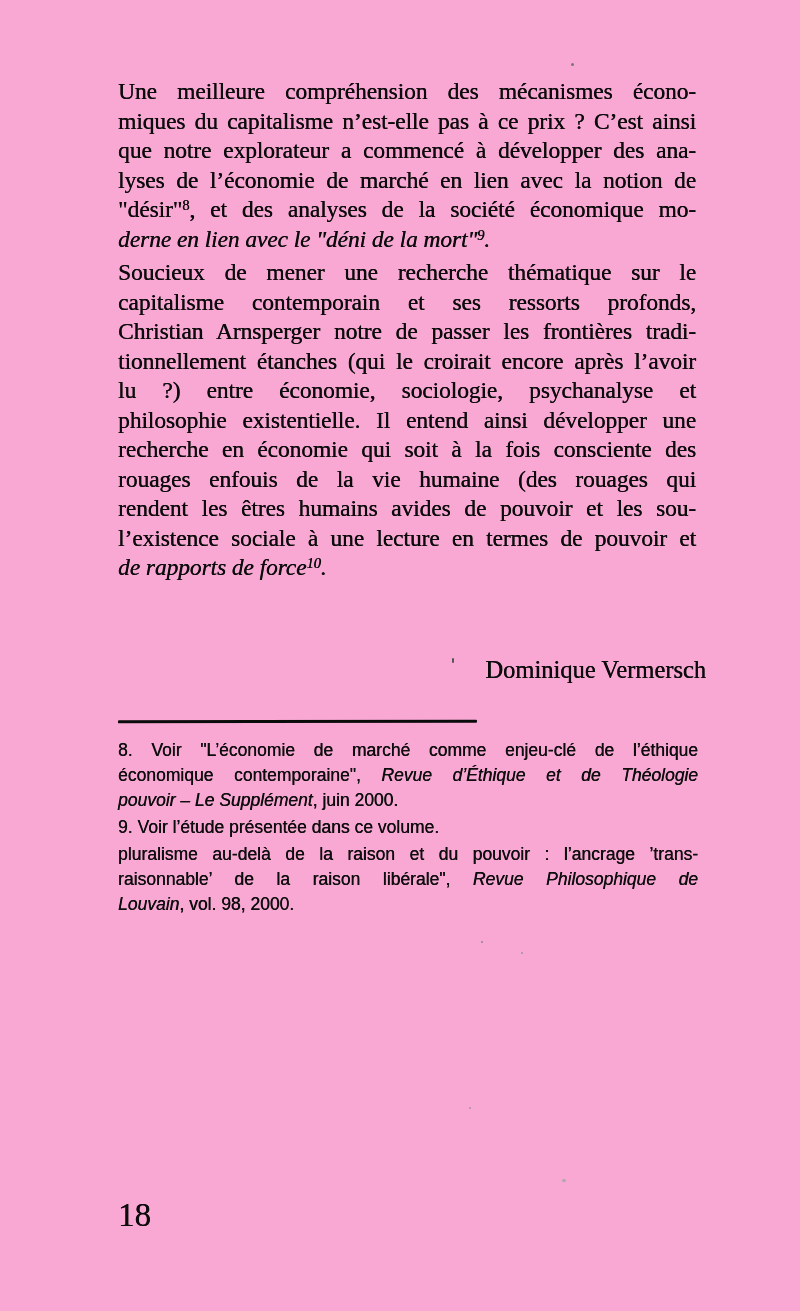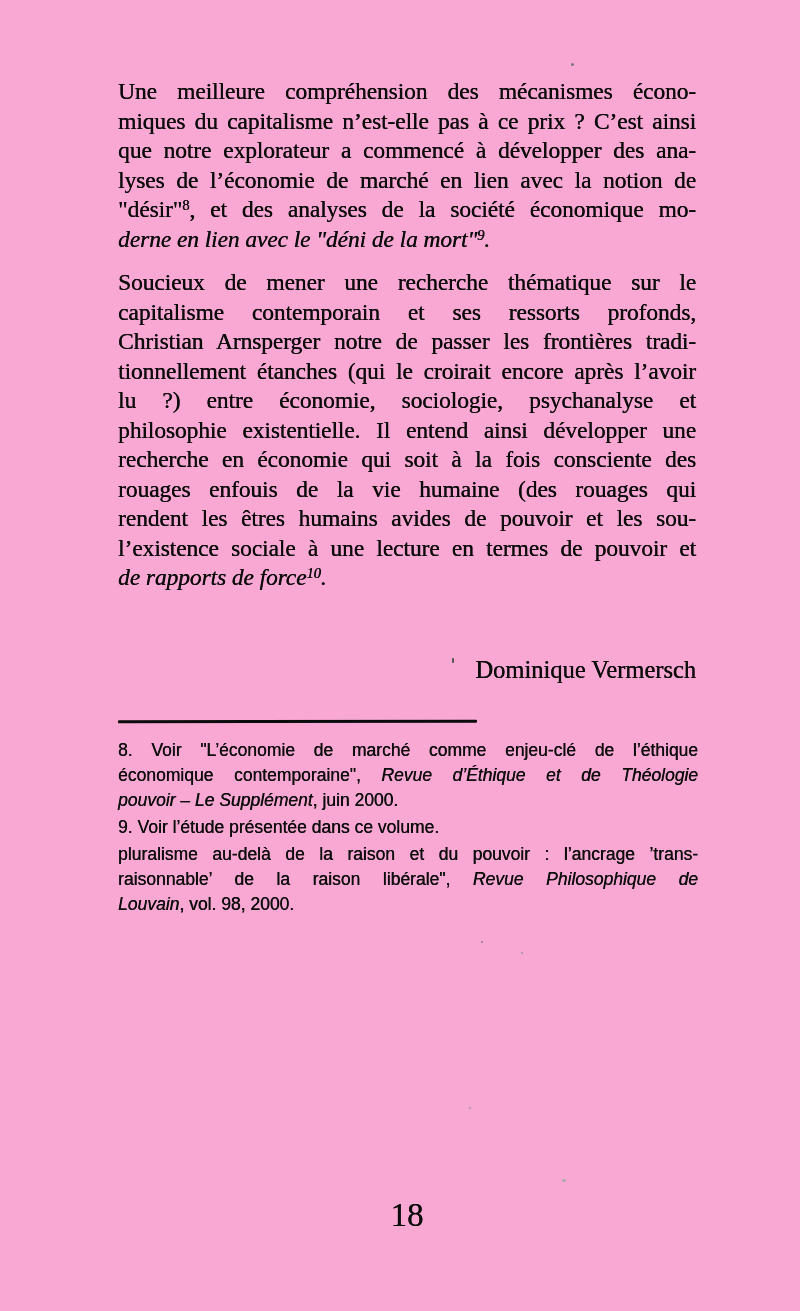--- a/index.html
+++ b/index.html
@@ -15,57 +15,57 @@
     font-size:23.5px; line-height:29.5px;
     letter-spacing:-0.1px;
   }
   .bl { text-align:justify; text-align-last:justify; }
   .bl.last { text-align-last:left;font-style:italic; }
   sup.ref {
     font-size:0.62em; vertical-align:baseline;
     position:relative; top:-0.48em; line-height:0;
   }
   .sig {
-    position:absolute; left:118px; width:578px; top:655px;
+    position:absolute; left:128px; width:578px; top:655px;
     text-align:right; font-size:24.5px; line-height:30px;
   }
   .rule {
     position:absolute; left:118px; top:720px; width:359px; height:3px;
     background:#0b0b0b; transform:rotate(-0.12deg); border-radius:1px;
   }
   .fnotes {
     position:absolute; left:118px; top:738px; width:580px;
     font-family:"Liberation Sans", sans-serif;
     font-size:17.5px; line-height:25px; color:#0e0e0e;
   }
   .fn { margin:0 0 2px 0; }
   .fl { text-align:justify; text-align-last:justify; }
   .fl.last { text-align-last:left; }
   .it { font-style:italic; }
   .pageno {
     position:absolute; left:118px; width:578px; top:1197px;
-    text-align:center; font-size:33px; line-height:36px;
+    text-align:left; font-size:33px; line-height:36px;
   }
   .speck { position:absolute; border-radius:50%; }
 </style>
 </head>
 <body>
 
 <div class="page">
 
   <div class="para" style="top:77px;">
     <div class="bl">Une meilleure compréhension des mécanismes écono-</div>
     <div class="bl">miques du capitalisme n’est-elle pas à ce prix ? C’est ainsi</div>
     <div class="bl">que notre explorateur a commencé à développer des ana-</div>
     <div class="bl">lyses de l’économie de marché en lien avec la notion de</div>
     <div class="bl"><span>"désir"</span><sup class="ref">8</sup><span>, et des analyses de la société économique mo-</span></div>
     <div class="bl last"><span>derne en lien avec le "déni de la mort"</span><sup class="ref">9</sup><span>.</span></div>
   </div>
 
-  <div class="para" style="top:268px;">
+  <div class="para" style="top:258px;">
     <div class="bl">Soucieux de mener une recherche thématique sur le</div>
     <div class="bl">capitalisme contemporain et ses ressorts profonds,</div>
     <div class="bl">Christian Arnsperger notre de passer les frontières tradi-</div>
     <div class="bl">tionnellement étanches (qui le croirait encore après l’avoir</div>
     <div class="bl">lu ?) entre économie, sociologie, psychanalyse et</div>
     <div class="bl">philosophie existentielle. Il entend ainsi développer une</div>
     <div class="bl">recherche en économie qui soit à la fois consciente des</div>
     <div class="bl">rouages enfouis de la vie humaine (des rouages qui</div>
     <div class="bl">rendent les êtres humains avides de pouvoir et les sou-</div>
     <div class="bl">l’existence sociale à une lecture en termes de pouvoir et</div>

